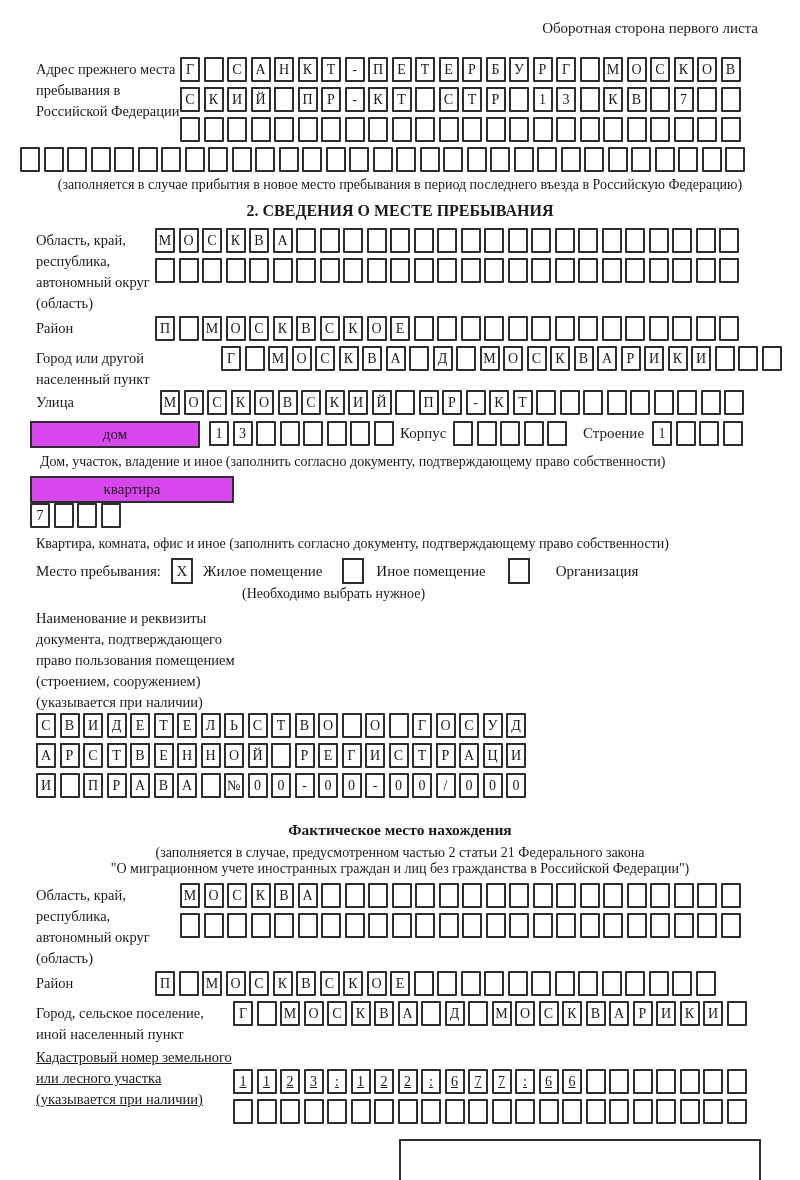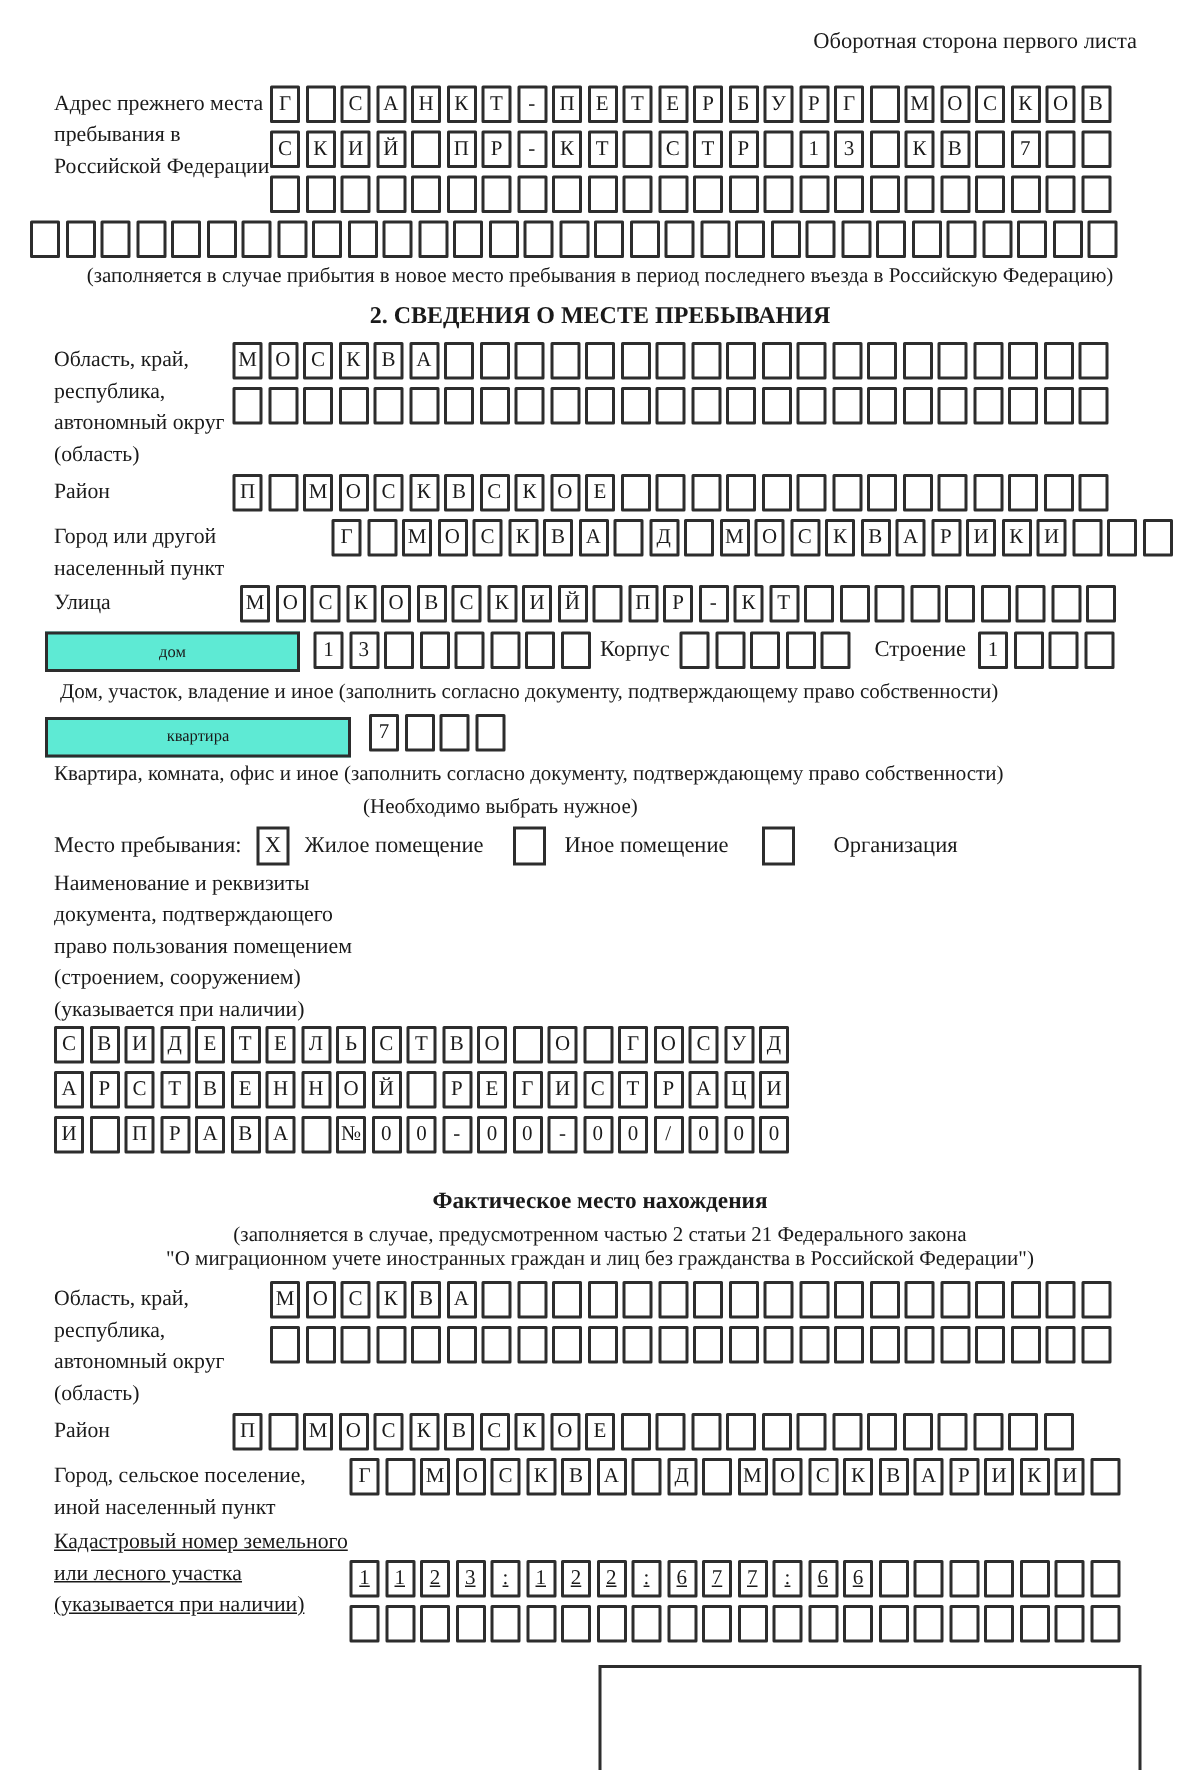--- a/index.html
+++ b/index.html
@@ -29,21 +29,21 @@
     flex-shrink:0;background:#fff;
   }
   .note{font-size:14px;text-align:center;}
 
   .sec-header{font-weight:bold;font-size:16px;text-align:center;margin:9px 0 8px 0;}
   .sub-header{font-weight:bold;font-size:15.5px;text-align:center;}
 
   .widebox{
     border:2px solid #2d2d2d;height:23px;
     display:flex;align-items:center;justify-content:center;
-    font-size:11px;flex-shrink:0;background:#5eead4;
+    font-size:15px;flex-shrink:0;background:#d946ef;
   }
   .inline-label{font-size:15px;line-height:25px;white-space:nowrap;}
   .checkbox{
     width:18px;height:22px;border:2px solid #2d2d2d;
     text-align:center;font-size:15px;line-height:22px;flex-shrink:0;
   }
   .caption-left{font-size:14px;margin:3px 0 6px 36px;}
 
   .stamp-box{
     margin:10px 0 0 399px;width:358px;height:170px;
@@ -352,41 +352,41 @@
     <div class="inline-label" style="margin:0 8px 0 12px;">Строение</div>
     <div class="cellrow">
         <div class="cell">1</div>
         <div class="cell"></div>
         <div class="cell"></div>
         <div class="cell"></div>
       </div>
   </div>
   <div class="caption-left" style="margin-left:40px;">Дом, участок, владение и иное (заполнить согласно документу, подтверждающему право собственности)</div>
 
-  <div style="display:flex;align-items:center;margin:2px 0 0 30px;">
+  <div style="display:flex;align-items:flex-start;margin:2px 0 0 30px;flex-direction:column;">
     <div class="widebox" style="width:200px;margin-right:12px;">квартира</div>
     <div class="cellrow">
         <div class="cell">7</div>
         <div class="cell"></div>
         <div class="cell"></div>
         <div class="cell"></div>
       </div>
   </div>
   <div class="caption-left" style="margin-left:36px;">Квартира, комната, офис и иное (заполнить согласно документу, подтверждающему право собственности)</div>
 
-  <div style="font-size:14px;margin:2px 0 4px 242px;">(Необходимо выбрать нужное)</div>
   <div style="display:flex;align-items:center;margin:4px 0 0 36px;">
     <span class="inline-label">Место пребывания:</span>
     <span class="checkbox" style="margin:0 10px 0 10px;">X</span>
     <span class="inline-label">Жилое помещение</span>
     <span class="checkbox" style="margin:0 12px 0 20px;"></span>
     <span class="inline-label">Иное помещение</span>
     <span class="checkbox" style="margin:0 26px 0 22px;"></span>
     <span class="inline-label">Организация</span>
   </div>
+  <div style="font-size:14px;margin:2px 0 4px 242px;">(Необходимо выбрать нужное)</div>
 
   <div class="frow" style="margin-left:36px;flex-direction:column;">
     <div class="flabel" style="width:216px;padding-top:2px;">Наименование и реквизиты документа, подтверждающего право пользования помещением (строением, сооружением) (указывается при наличии)</div>
     <div class="cellrows">
       <div class="cellrow">
           <div class="cell">С</div>
           <div class="cell">В</div>
           <div class="cell">И</div>
           <div class="cell">Д</div>
           <div class="cell">Е</div>

